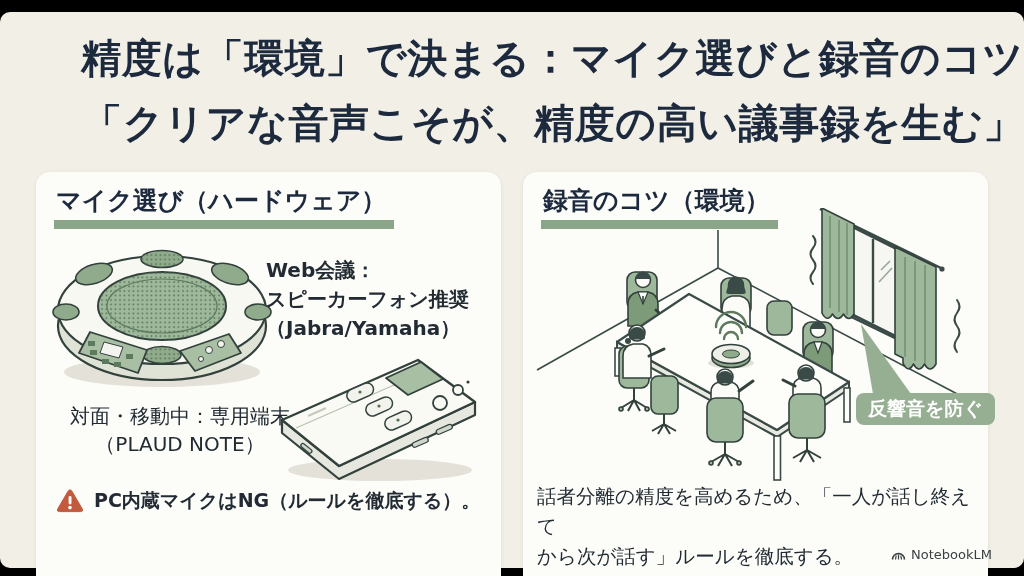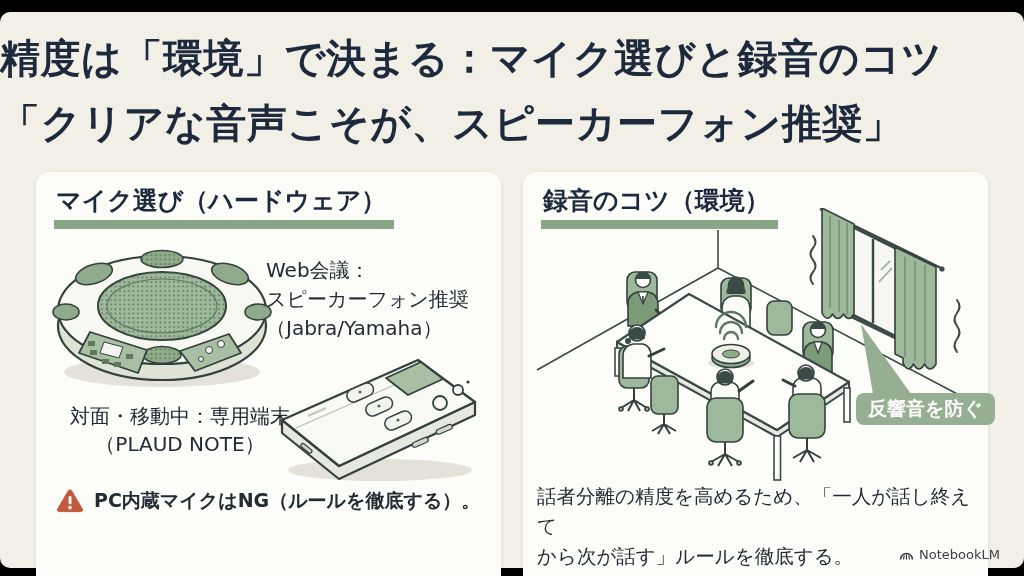--- a/index.html
+++ b/index.html
@@ -5,72 +5,72 @@
   html,body{margin:0;padding:0;}
   body{
     width:1024px;height:576px;background:#000;position:relative;overflow:hidden;
     font-family:"DejaVu Sans","Liberation Sans",sans-serif;
   }
   .slide{
     position:absolute;top:12px;left:0;width:1024px;height:556px;
     background:#f1efe6;border-radius:10px;
   }
   .title{
-    position:absolute;top:14px;left:0;width:100%;text-align:left;
+    position:absolute;top:14px;left:0;width:100%;text-align:right;
     color:#1d2a3e;font-weight:bold;font-size:40px;line-height:65px;letter-spacing:.5px;
   }
   .cards{
     position:absolute;top:160px;left:36px;width:952px;height:453px;
     display:flex;gap:22px;
   }
   .card{
     flex:1;background:#fcfcf9;border-radius:14px;position:relative;
     box-shadow:0 1px 4px rgba(0,0,0,.08);
   }
   .card-header{
     position:absolute;top:12px;left:18px;
     font-size:25px;font-weight:bold;color:#1d2a3e;
     border-bottom:9px solid #8ba588;padding:0 8px 3px 2px;
     white-space:nowrap;
   }
   .web-note{
     position:absolute;left:230px;top:84px;
-    font-size:20px;font-weight:normal;color:#222b33;line-height:29px;
+    font-size:20px;font-weight:bold;color:#222b33;line-height:29px;
   }
   .dedicated-note{
     position:absolute;left:14px;top:230px;width:260px;text-align:center;
     font-size:20px;font-weight:normal;color:#222b33;line-height:28px;
   }
   .warning-row{
     position:absolute;left:20px;top:316px;display:flex;align-items:center;gap:10px;
   }
   .warning-text{font-size:19px;font-weight:bold;color:#222b33;white-space:nowrap;}
   .badge{
     position:absolute;left:333px;top:221px;background:#96ae91;color:#ffffff;
     font-size:19px;font-weight:bold;padding:3px 12px;border-radius:8px;white-space:nowrap;
   }
   .note-text{
     position:absolute;left:14px;top:310px;
     font-size:19.5px;font-weight:normal;color:#222b33;line-height:30px;
   }
   .footer{
-    position:absolute;right:24px;bottom:6px;display:flex;align-items:center;gap:5px;
+    position:absolute;right:32px;bottom:6px;display:flex;align-items:center;gap:5px;
     color:#3a3f42;font-size:13px;font-weight:500;
   }
   .abs{position:absolute;}
   svg{display:block;}
 </style>
 </head>
 <body>
 
 <div class="slide">
 
   <div class="title">
     <div>精度は「環境」で決まる：マイク選びと録音のコツ</div>
-    <div>「クリアな音声こそが、スピーカーフォン推奨」</div>
+    <div>「クリアな音声こそが、精度の高い議事録を生む」</div>
   </div>
 
   <div class="cards">
 
     <div class="card">
       <div class="card-header">マイク選び（ハードウェア）</div>
 
       <svg class="abs" style="left:10px;top:54px" width="230" height="172" viewBox="0 0 230 172">
         <defs>
           <pattern id="dots" width="4.5" height="4.5" patternUnits="userSpaceOnUse">

